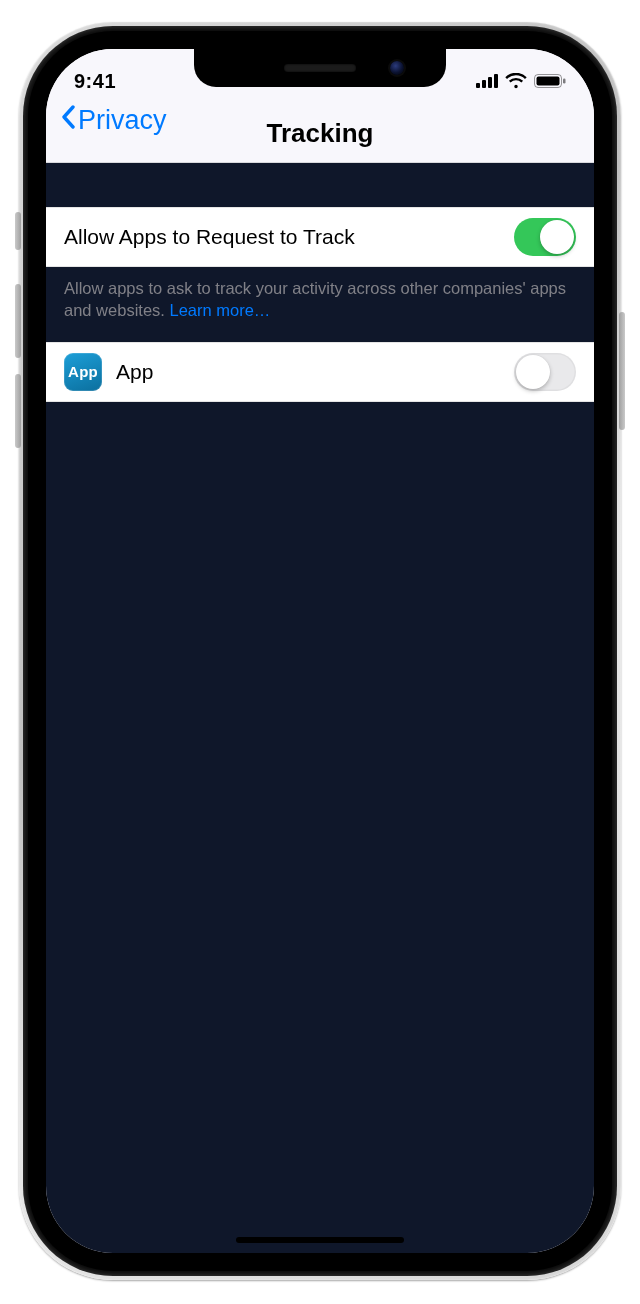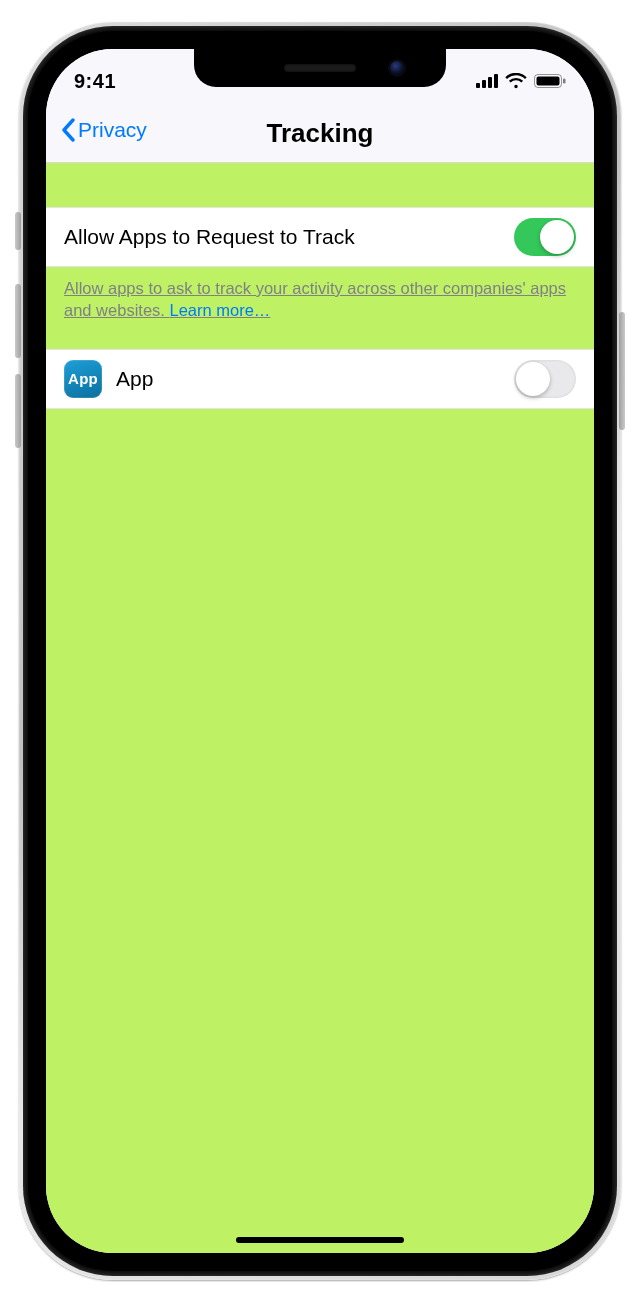--- a/index.html
+++ b/index.html
@@ -60,44 +60,43 @@
 
     
     .navbar {
       position:relative; height:58px; flex:0 0 58px;
       background:#f8f7fc;
       border-bottom:1px solid rgba(0,0,0,.12);
       display:flex; align-items:center; justify-content:center;
     }
     .nav-back {
       position:absolute; left:8px; top:0; bottom:8px;
-      display:flex; align-items:center; gap:2px;
-      color:#007aff; font-size:21px; padding:0 6px; cursor:pointer;
+      display:flex; gap:2px;
+      color:#007aff; font-size:27px; padding:0 6px; cursor:pointer;
     }
     .nav-title { font-size:26px; font-weight:700; color:#000; }
 
     
-    .content { flex:1 1 auto; overflow:hidden; background:#bef264; }
+    .content { flex:1 1 auto; overflow:hidden; background:#0f172a; }
 
     .group-spacer { height:44px; }
 
     .cell {
       background:#fff; min-height:60px;
       display:flex; align-items:center;
       padding:0 18px;
       border-top:1px solid rgba(0,0,0,.10);
       border-bottom:1px solid rgba(0,0,0,.10);
       font-size:21px; color:#000;
     }
     .cell .label { flex:1 1 auto; }
 
     .footer-note {
       font-size:16.5px; line-height:1.35; color:#808087;
-      padding:10px 18px 27px;
-      text-decoration:underline;
+      padding:10px 18px 20px;
     }
     .footer-note a { color:#007aff; text-decoration:none; }
 
     
     .toggle {
       width:62px; height:38px; border-radius:19px; position:relative; flex:0 0 auto;
       transition:background .15s;
     }
     .toggle .knob {
       position:absolute; top:2px; width:34px; height:34px; border-radius:50%;

